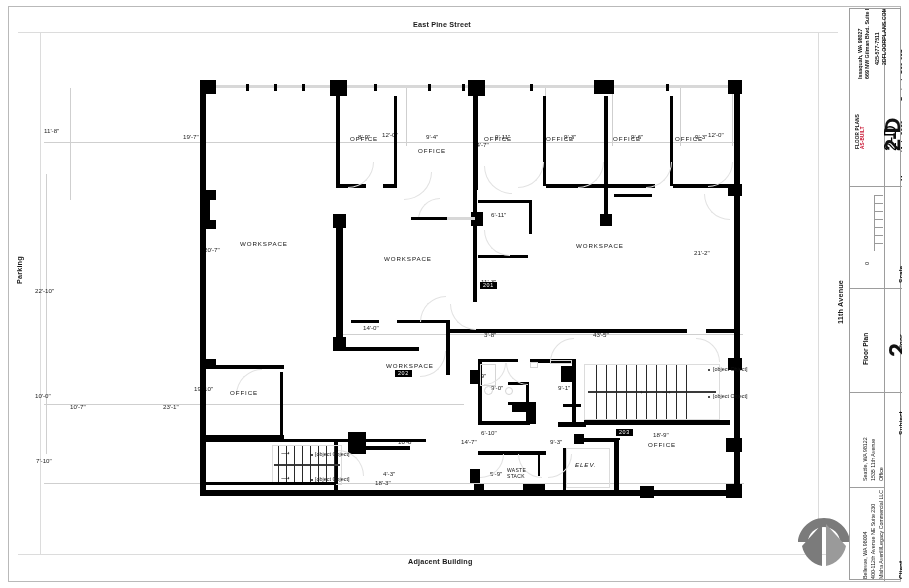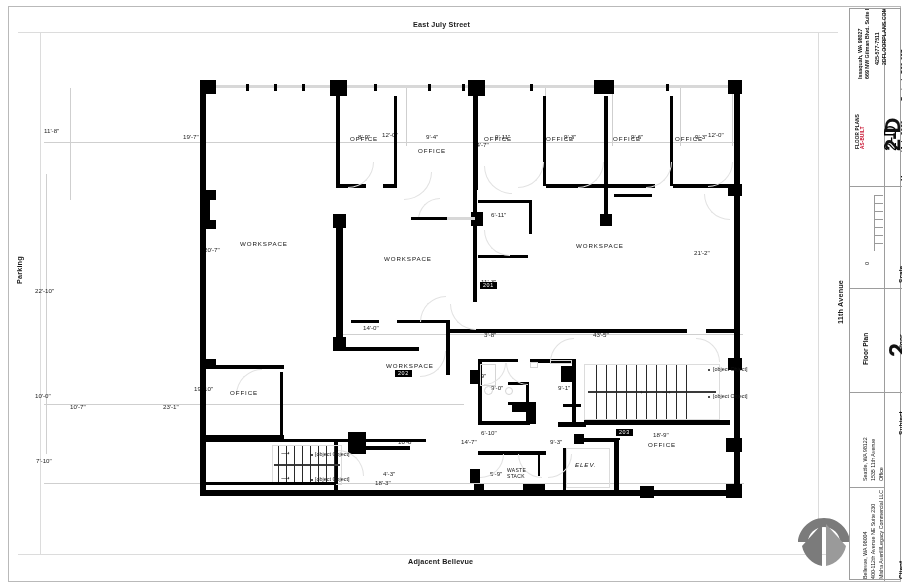--- a/index.html
+++ b/index.html
@@ -154,22 +154,22 @@
 </style>
 </head>
 <body>
 
 <div id="sheet">
 
   <div class="sheet-border"></div>
 
   <div id="plan-area">
 
-    <div class="ctx-label ctx-top">East July Street</div>
-    <div class="ctx-label ctx-bot">Adjacent Bellevue</div>
+    <div class="ctx-label ctx-top">East Pine Street</div>
+    <div class="ctx-label ctx-bot">Adjacent Building</div>
     <div class="ctx-label ctx-left">Parking</div>
     <div class="ctx-label ctx-right">11th Avenue</div>
 
     <div class="ctx-line" style="left:0px; top:18px; width:820px; height:1px;"></div>
     <div class="ctx-line" style="left:0px; top:540px; width:820px; height:1px;"></div>
     <div class="ctx-line" style="left:22px; top:18px; width:1px; height:523px;"></div>
     <div class="ctx-line" style="left:800px; top:18px; width:1px; height:523px;"></div>
 
     <div class="dim-line" style="left:26px; top:128px; width:690px;"></div>
     <div class="dim-vline" style="left:52px; top:74px; height:58px;"></div>

